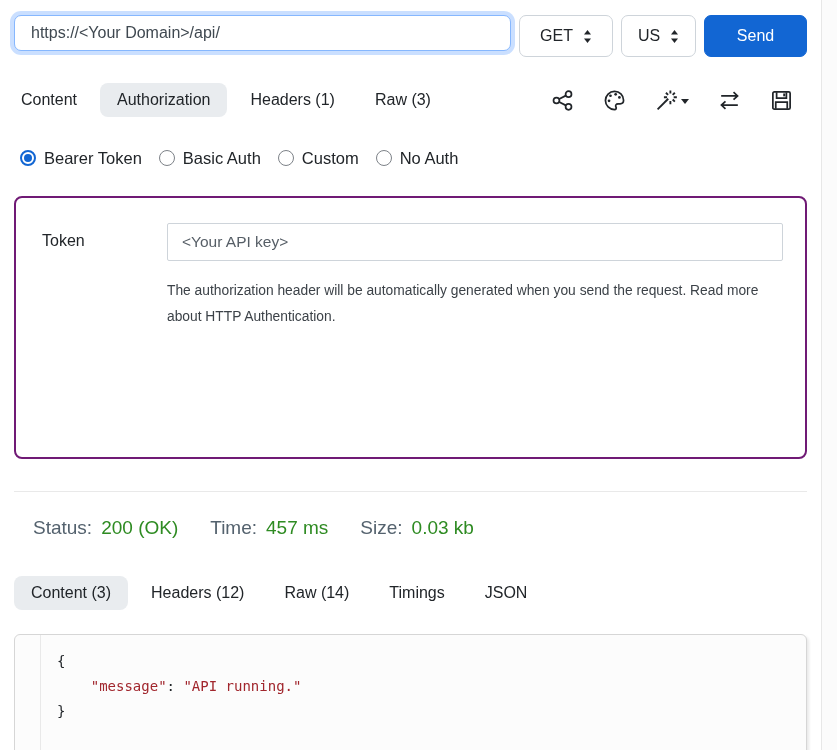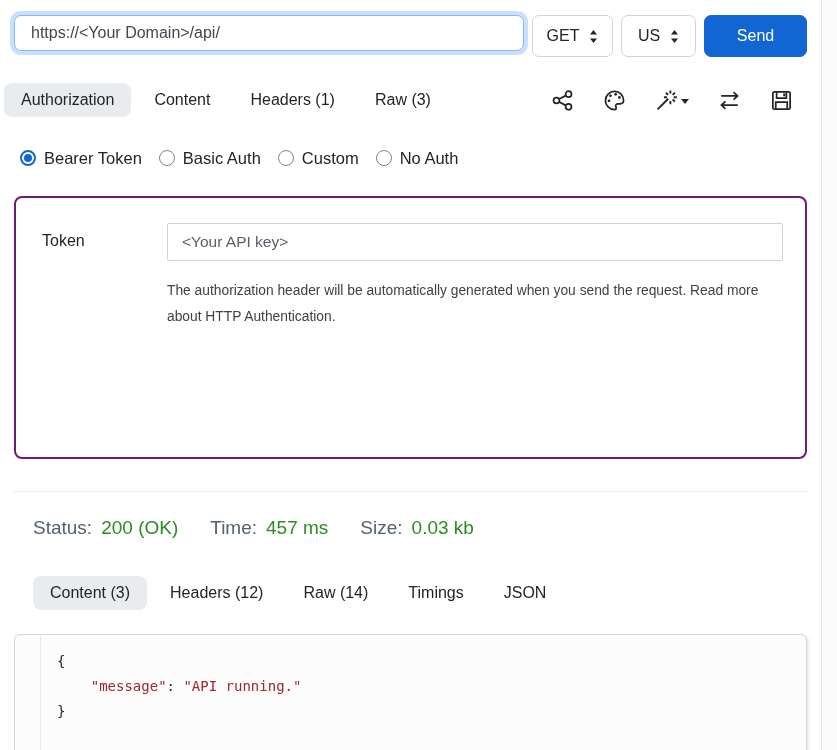--- a/index.html
+++ b/index.html
@@ -28,21 +28,21 @@
     padding: 0 16px;
     font-family: "Liberation Sans", sans-serif;
     font-size: 16px; color: #3f4850;
   }
   .select-box {
     height: 42px; background: #fff;
     border: 1px solid #ced4da; border-radius: 7px;
     display: flex; align-items: center; justify-content: center;
     gap: 10px; font-size: 16px; color: #212529; cursor: pointer;
   }
-  .select-method { width: 81px; }
+  .select-method { width: 94px; }
   .select-region { width: 75px; }
   .send-btn {
     width: 103px; height: 42px;
     background: #1266d3; border: 1px solid #1266d3; border-radius: 7px;
     color: #fff; font-size: 16px; font-family: "Liberation Sans", sans-serif;
     cursor: pointer;
   }
 
   
   .tabs-row { display: flex; align-items: center; gap: 6px; margin-bottom: 31px; }
@@ -104,21 +104,21 @@
   
   .response-summary {
     display: flex; align-items: baseline; gap: 9px;
     font-size: 19px; margin-bottom: 37px; margin-left: 19px;
   }
   .summary-label { color: #54626e; }
   .summary-value { color: #2e8b22; font-weight: normal; }
   .summary-gap { width: 14px; }
 
   
-  .resp-tabs { margin-left: 19px; margin-bottom: 24px; }
+  .resp-tabs { margin-left: 0; margin-bottom: 24px; }
   .code-block {
     border: 1px solid #d6d6d6; border-radius: 6px;
     background: #fcfcfc;
     box-shadow: 2px 2px 3px rgba(0,0,0,.09);
     height: 130px; display: flex; overflow: hidden;
   }
   .code-gutter { width: 26px; border-right: 1px solid #e9e9e9; flex: none; }
   .code-content {
     padding: 14px 0 0 16px;
     font-family: "DejaVu Sans Mono", monospace;
@@ -145,22 +145,22 @@
       <span>US</span>
       <svg class="sel-caret" width="9" height="13" viewBox="0 0 9 13">
           <path d="M4.5 0L8 4.6H1z" fill="#212529"></path>
           <path d="M4.5 13L8 8.4H1z" fill="#212529"></path>
         </svg>
     </div>
     <button class="send-btn">Send</button>
   </div>
 
   <div class="tabs-row req-tabs">
+    <button class="tab">Content</button>
     <button class="tab active">Authorization</button>
-    <button class="tab">Content</button>
     <button class="tab">Headers (1)</button>
     <button class="tab">Raw (3)</button>
 
     <div class="icon-bar">
       <button class="icon-btn" title="">
         <svg class="ic" viewBox="0 0 16 16">
             <g fill="none" stroke="currentColor" stroke-width="1.2">
               <circle cx="12.2" cy="3.6" r="2.05"></circle>
               <circle cx="3.8" cy="8" r="2.05"></circle>
               <circle cx="12.2" cy="12.4" r="2.05"></circle>

